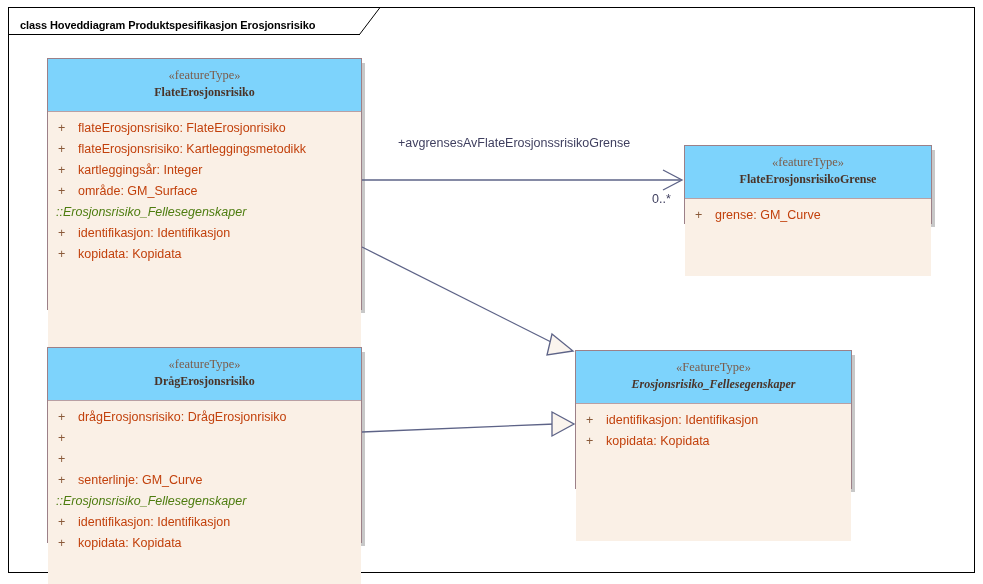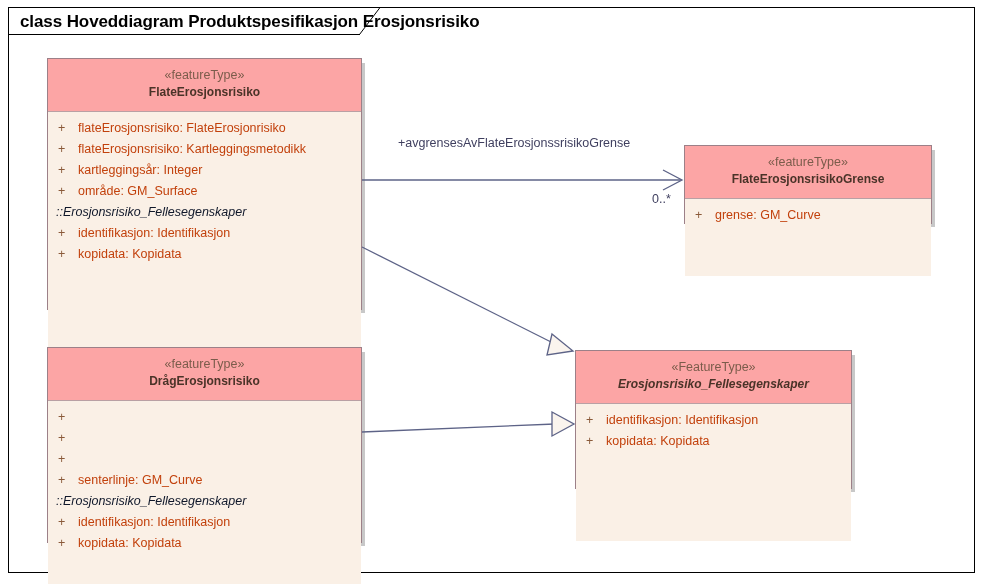--- a/index.html
+++ b/index.html
@@ -63,42 +63,43 @@
   .title-tab-slant {
     position: absolute;
     left: 351px;
     top: 0px;
     width: 22px;
     height: 28px;
   }
   .title-text {
     position: absolute;
     left: 12px;
-    top: 5px;
-    font-size: 17px;
+    top: 12px;
+    font-size: 11px;
     font-weight: bold;
     color: #000000;
     white-space: nowrap;
     letter-spacing: -0.1px;
   }
 
   
   .uml-class {
     position: absolute;
     box-sizing: border-box;
     border: 1px solid #9c8088;
     background: #fdfaf7;
     box-shadow: 4px 4px 0 -1px #c8c8c8;
   }
   .uml-header {
     box-sizing: border-box;
-    background: #fca5a5;
+    background: #7dd3fc;
     border-bottom: 1px solid #b9a0a4;
     text-align: center;
     padding-top: 8px;
+    font-family: Liberation Serif, serif;
   }
   .stereotype {
     font-size: 12.5px;
     color: #7b5c4b;
     line-height: 17px;
     white-space: nowrap;
   }
   .classname {
     font-size: 12px;
     font-weight: bold;
@@ -135,21 +136,21 @@
     left: 30px;
     top: 0;
     color: #c2410c;
   }
   .attr-group {
     position: relative;
     height: 21px;
     white-space: nowrap;
     font-size: 12.5px;
     font-style: italic;
-    color: #0f172a;
+    color: #4d7c0f;
     line-height: 21px;
     padding-left: 8px;
   }
 
   
   .links {
     position: absolute;
     left: 0;
     top: 0;
     width: 983px;
@@ -217,20 +218,21 @@
   </div>
 
   <div class="uml-class" style="left:47px; top:347px; width:315px; height:196px;">
     <div class="uml-header" style="height:53px;">
       <div class="stereotype">«featureType»</div>
       <div class="classname">DrågErosjonsrisiko</div>
     </div>
     <div class="uml-attrs">
       <div class="attr-row">
         <span class="attr-vis">+</span>
+        <span class="attr-text">drågErosjonsrisiko: DrågErosjonrisiko</span>
       </div>
       <div class="attr-row">
         <span class="attr-vis">+</span>
       </div>
       <div class="attr-row">
         <span class="attr-vis">+</span>
       </div>
       <div class="attr-row">
         <span class="attr-vis">+</span>
         <span class="attr-text">senterlinje: GM_Curve</span>

